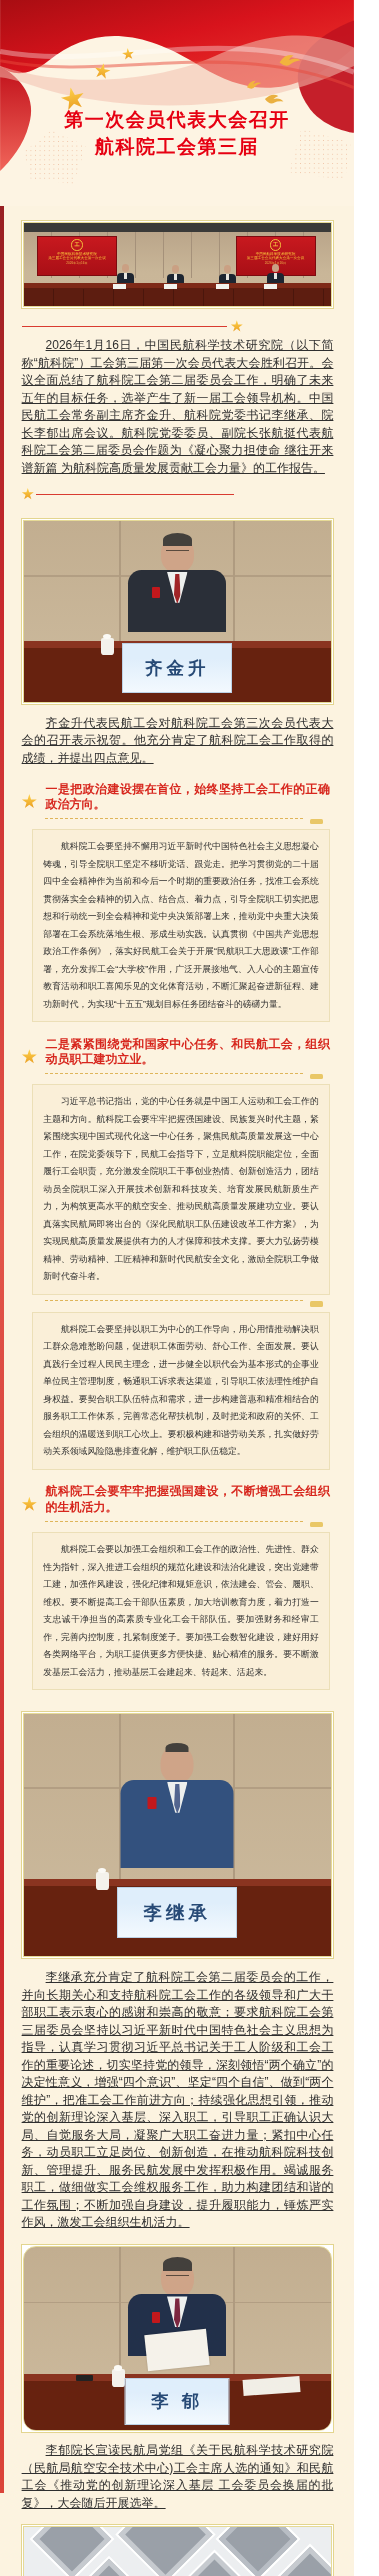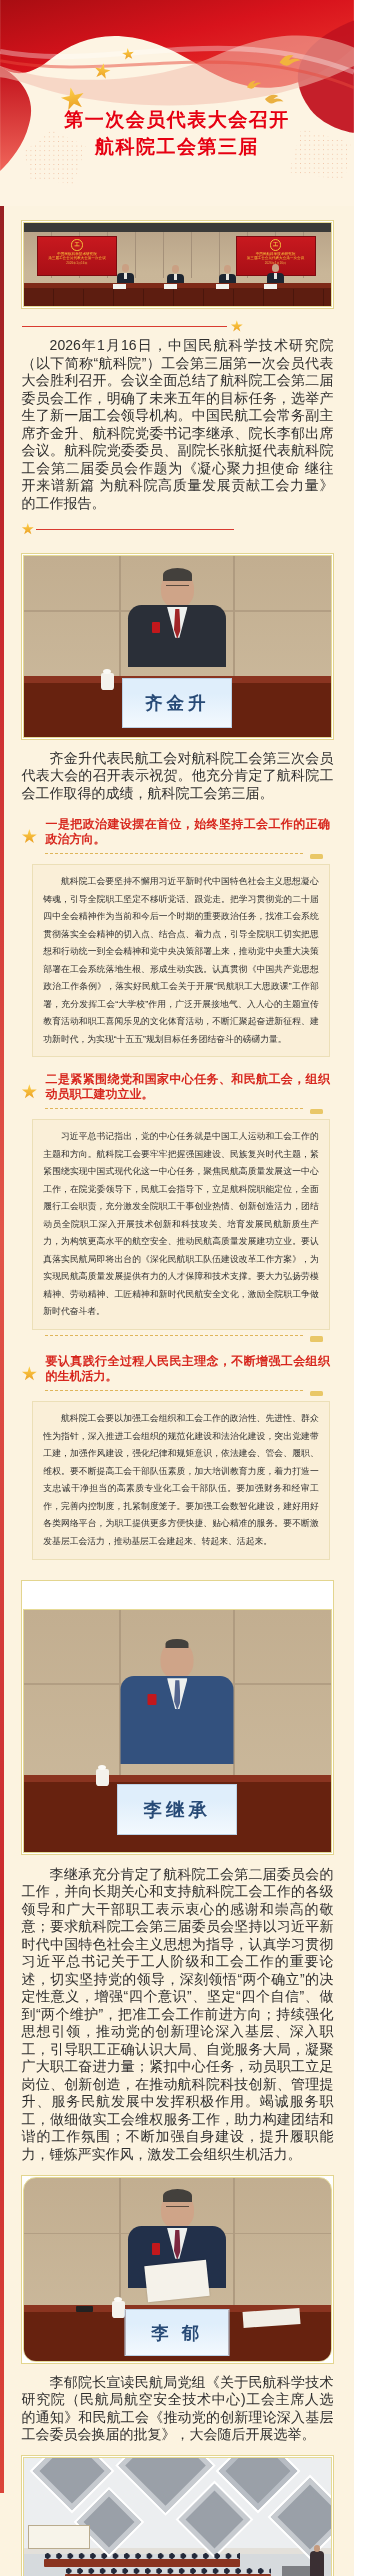--- a/index.html
+++ b/index.html
@@ -19,22 +19,22 @@
   .b-star3{position:absolute;left:122px;top:48px;width:12.4px;height:12.4px;transform:rotate(-6deg);}
   .dove{position:absolute;}
   .dotmap{position:absolute;width:62px;height:54px;opacity:.55;
     background-image:radial-gradient(circle,#e49a72 0.7px,transparent 0.8px);background-size:4.6px 4.6px;}
   .dot-l{left:24px;top:130px;clip-path:polygon(0 40%,45% 0,100% 30%,80% 100%,10% 90%);}
   .dot-r{left:289px;top:129px;clip-path:polygon(20% 0,100% 25%,90% 95%,0 80%);}
   .b-title{position:absolute;left:0;top:106px;width:100%;text-align:center;color:#e60012;
     font-weight:bold;font-size:19px;line-height:27px;letter-spacing:1.5px;}
 
   
-  .body-p{margin:4.1px 20.6px 0 21.6px;font-size:14px;line-height:17.5px;color:#2f2f2f;
-    text-align:justify;text-indent:2em;}
+  .body-p{margin:4.1px 20.6px 0 21.6px;font-size:12px;line-height:17.5px;color:#2f2f2f;
+    text-align:justify;text-indent:2em;text-decoration:underline;}
   
   .divider{position:relative;height:13.4px;margin:10.3px 20.6px 0 21.6px;}
   .divider .line{position:absolute;top:6.2px;height:1px;background:#d93a30;}
   .divider.right-star .line{left:0;width:205px;}
   .divider.right-star .dstar{position:absolute;left:209px;top:0.5px;width:12.4px;height:12.4px;}
   .divider.left-star .line{left:14.4px;width:198px;}
   .divider.left-star .dstar{position:absolute;left:0;top:0.5px;width:12.4px;height:12.4px;}
 
   
   .outer-frame{margin:14.4px 20px 0 20.6px;background:#fff;border:0.5px solid #e3d58f;padding:1px;}
@@ -242,21 +242,21 @@
             </div>
         </div>
         <div class="deskband" style="height:61px;"></div>
         <div class="cup" style="left:77px;bottom:47px;"></div>
         <div class="namecard" style="bottom:9.3px;width:108px;height:48px;font-size:17.5px;">
           <span>齐金升</span>
         </div>
       </div>
     </div>
 
-    <p class="body-p" style="margin-top:9.3px;">齐金升代表民航工会对航科院工会第三次会员代表大会的召开表示祝贺。他充分肯定了航科院工会工作取得的成绩，航科院工会第三届。</p>
+    <p class="body-p" style="margin-top:9.3px;">齐金升代表民航工会对航科院工会第三次会员代表大会的召开表示祝贺。他充分肯定了航科院工会工作取得的成绩，并提出四点意见。</p>
 
     <div class="sec-head">
       <span class="star"></span>
       <div class="txt">一是把政治建设摆在首位，始终坚持工会工作的正确政治方向。</div>
     </div>
     <div class="dashrow">
       <div class="dashes"></div>
       <div class="pill"></div>
     </div>
     <div class="quote-box">
@@ -272,35 +272,38 @@
       <div class="pill"></div>
     </div>
     <div class="quote-box">
       <p>习近平总书记指出，党的中心任务就是中国工人运动和工会工作的主题和方向。航科院工会要牢牢把握强国建设、民族复兴时代主题，紧紧围绕实现中国式现代化这一中心任务，聚焦民航高质量发展这一中心工作，在院党委领导下，民航工会指导下，立足航科院职能定位，全面履行工会职责，充分激发全院职工干事创业热情、创新创造活力，团结动员全院职工深入开展技术创新和科技攻关、培育发展民航新质生产力，为构筑更高水平的航空安全、推动民航高质量发展建功立业。要认真落实民航局即将出台的《深化民航职工队伍建设改革工作方案》，为实现民航高质量发展提供有力的人才保障和技术支撑。要大力弘扬劳模精神、劳动精神、工匠精神和新时代民航安全文化，激励全院职工争做新时代奋斗者。</p>
     </div>
 
     <div class="dashrow">
       <div class="dashes"></div>
       <div class="pill"></div>
     </div>
+    <div class="quote-box">
+      <p>航科院工会要坚持以职工为中心的工作导向，用心用情推动解决职工群众急难愁盼问题，促进职工体面劳动、舒心工作、全面发展。要认真践行全过程人民民主理念，进一步健全以职代会为基本形式的企事业单位民主管理制度，畅通职工诉求表达渠道，引导职工依法理性维护自身权益。要契合职工队伍特点和需求，进一步构建普惠和精准相结合的服务职工工作体系，完善常态化帮扶机制，及时把党和政府的关怀、工会组织的温暖送到职工心坎上。要积极构建和谐劳动关系，扎实做好劳动关系领域风险隐患排查化解，维护职工队伍稳定。</p>
+    </div>
 
     <div class="sec-head">
       <span class="star"></span>
-      <div class="txt">要认真践行全过程人民民主理念，不断增强工会组织的生机活力。</div>
+      <div class="txt">航科院工会要牢牢把握强国建设，不断增强工会组织的生机活力。</div>
     </div>
     <div class="dashrow">
       <div class="dashes"></div>
       <div class="pill"></div>
     </div>
     <div class="quote-box">
       <p>航科院工会要以加强工会组织和工会工作的政治性、先进性、群众性为指针，深入推进工会组织的规范化建设和法治化建设，突出党建带工建，加强作风建设，强化纪律和规矩意识，依法建会、管会、履职、维权。要不断提高工会干部队伍素质，加大培训教育力度，着力打造一支忠诚干净担当的高素质专业化工会干部队伍。要加强财务和经审工作，完善内控制度，扎紧制度笼子。要加强工会数智化建设，建好用好各类网络平台，为职工提供更多方便快捷、贴心精准的服务。要不断激发基层工会活力，推动基层工会建起来、转起来、活起来。</p>
     </div>
 
     <div class="outer-frame" style="margin-top:20.6px;">
-      <div class="photo ph-speaker" style="height:242px;margin-top:27px;">
+      <div class="photo ph-speaker" style="height:242px;">
         <div class="grid"></div>
         <div class="person" style="top:31px;">
           <div class="head">
               <div class="hair" style="left:5.2px;width:23px;height:9.3px;"></div>
             </div>
           <div class="suit blue" style="height:88px;width:113px;">
               <div class="shirt"></div>
               <div class="tie dotblue"></div>
               <div class="badge"></div>
             </div>

